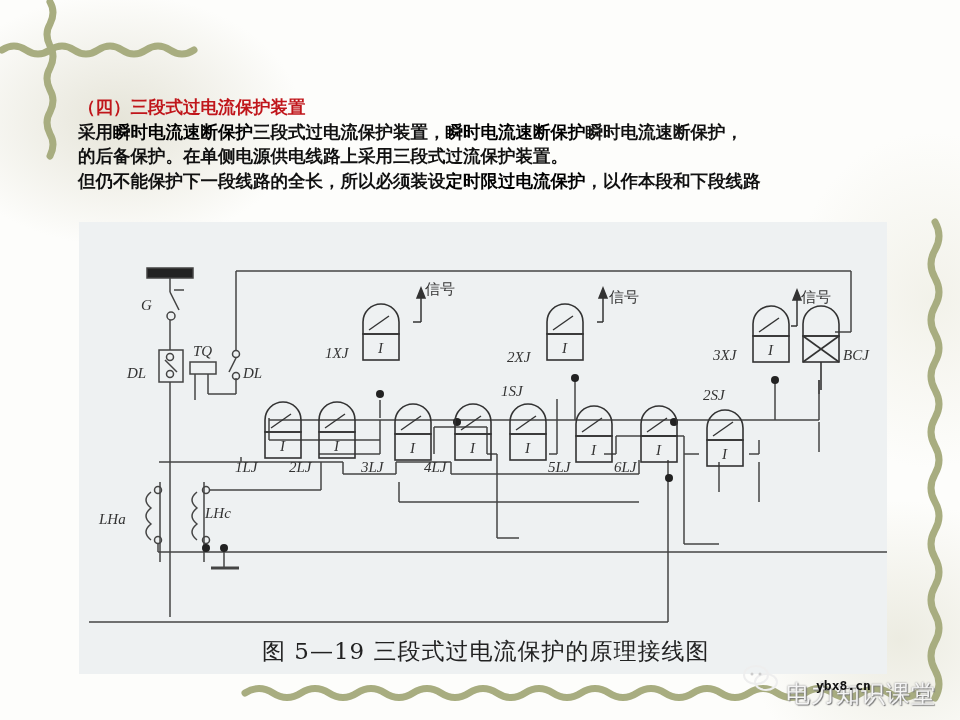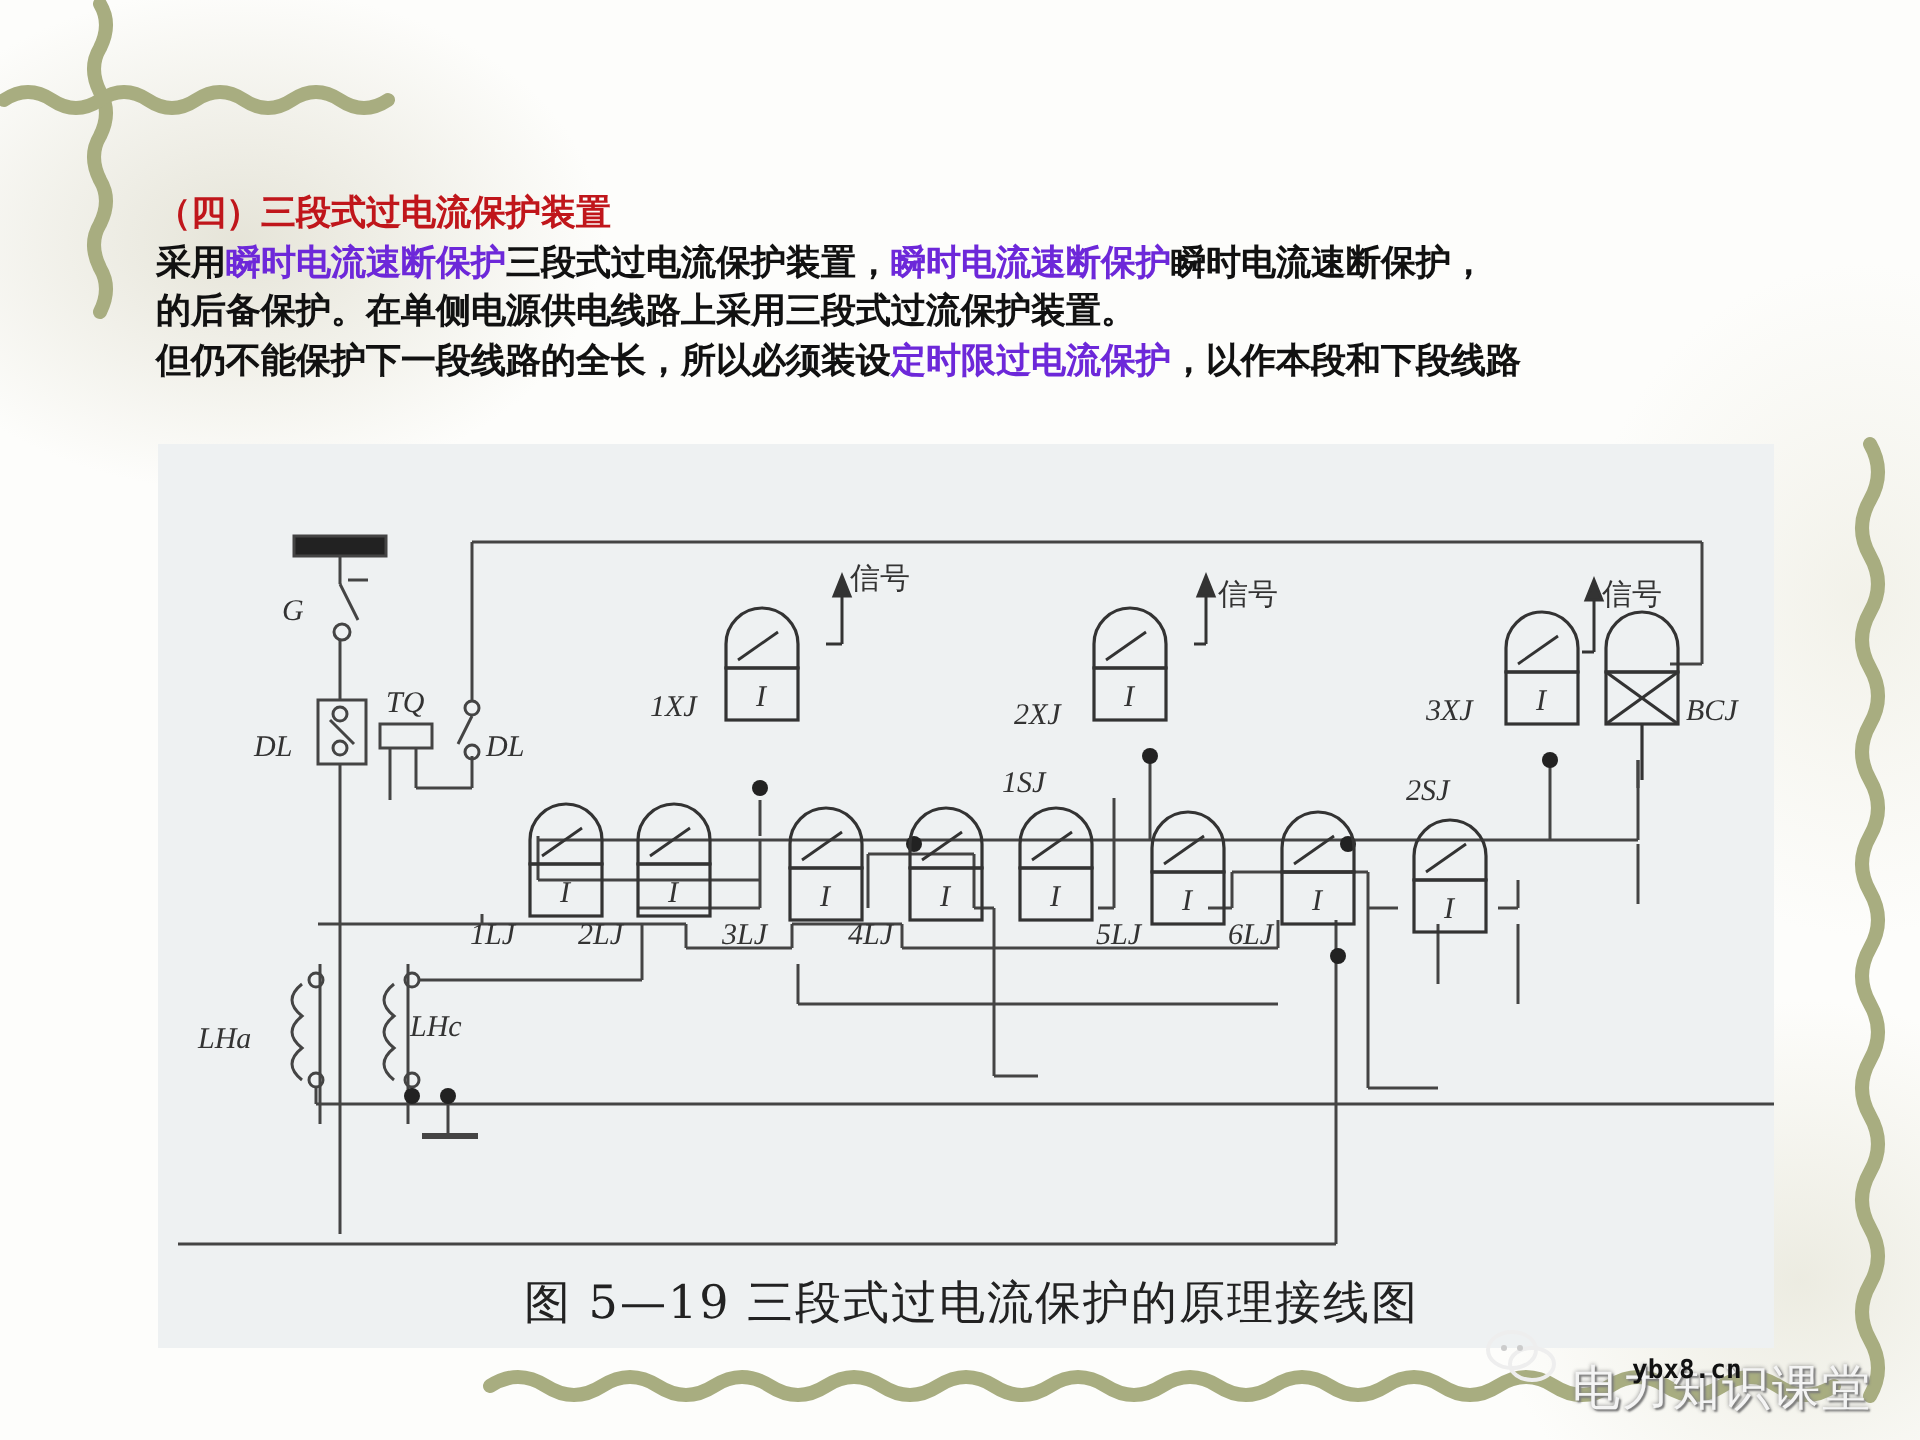--- a/index.html
+++ b/index.html
@@ -15,21 +15,21 @@
       radial-gradient(ellipse 220px 200px at 900px 640px, rgba(225,224,208,0.6), rgba(255,255,255,0) 70%),
       radial-gradient(ellipse 200px 240px at 930px 300px, rgba(235,234,222,0.6), rgba(255,255,255,0) 70%),
       #fdfdfb;
   }
   .vine { position:absolute; inset:0; pointer-events:none; }
   .text-block {
     position:absolute; left:78px; top:96px; width:860px;
     font-weight:bold; font-size:17.5px; line-height:24.5px; color:#111;font-family:Liberation Mono, monospace;
   }
   .heading { color:#c0161b; }
-  .hl { color:#6d28d9; }
+  .hl { color:#000000; }
   .figure {
     position:absolute; left:79px; top:222px; width:808px; height:452px;
     background:#eef1f2;
   }
   .figure svg { position:absolute; left:0; top:0; }
   .caption {
     position:absolute; left:262px; top:636px; font-size:23px; color:#222;
     font-family:"DejaVu Serif", "Liberation Serif", serif; letter-spacing:1px;
   }
   .watermark {

